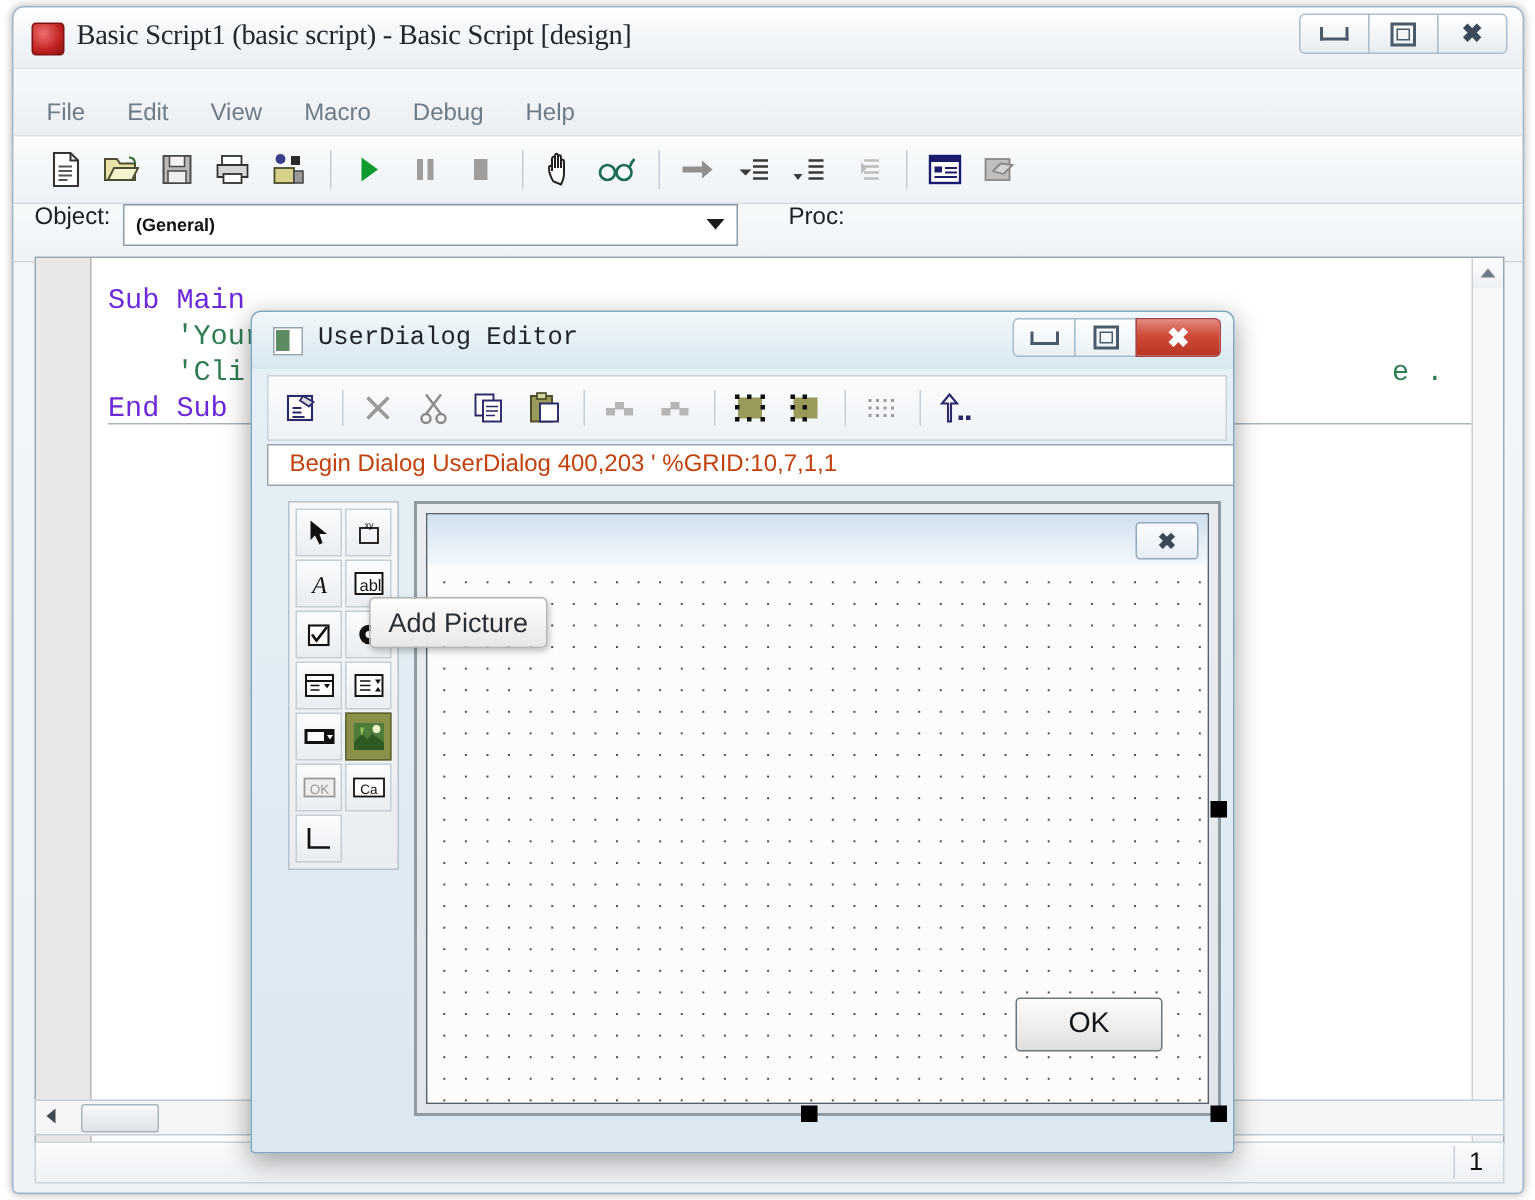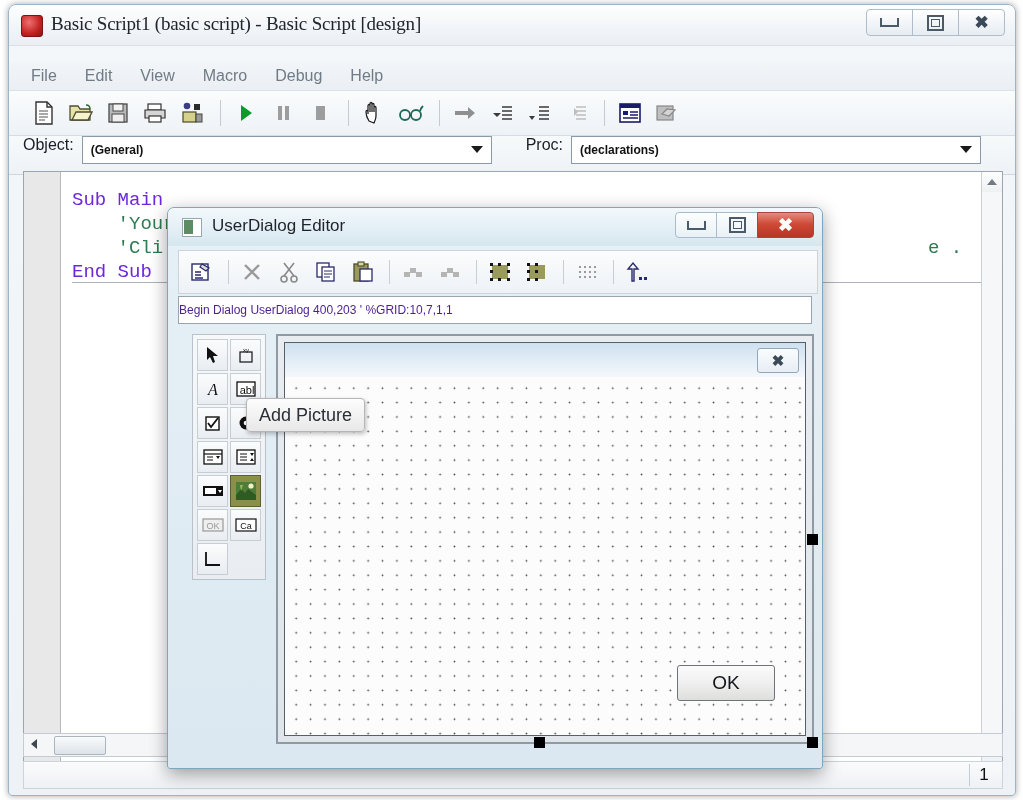--- a/index.html
+++ b/index.html
@@ -72,35 +72,35 @@
 
   
   .ude{position:absolute;left:158px;top:202px;width:654px;height:560px;
     border:1px solid #7fa6bd;border-radius:7px 7px 3px 3px;
     background:linear-gradient(180deg,#e6f0f6 0%,#dbe8f1 100%);
     box-shadow:0 5px 18px rgba(0,0,0,.38);overflow:hidden;}
   .ude-tb{height:38px;position:relative;border-radius:6px 6px 0 0;
     background:linear-gradient(180deg,#f2f8fb 0%,#e2eef5 60%,#d6e7f0 100%);}
   .ude-icon{position:absolute;left:14px;top:10px;width:18px;height:17px;background:#ffffff;border:1px solid #9aa6ae;}
   .ude-icon:after{content:"";position:absolute;left:1px;top:1px;width:9px;height:14px;background:#5d8b63;}
-  .ude-title{position:absolute;left:44px;top:8px;font-size:17px;color:#1e2429;font-family:Liberation Sans, sans-serif;}
+  .ude-title{position:absolute;left:44px;top:8px;font-size:17px;color:#1e2429;font-family:Liberation Mono, monospace;}
   .ude-btns{position:absolute;right:8px;top:4px;display:flex;}
   .udeb{width:40px;height:24px;border:1px solid #a9bccb;background:linear-gradient(180deg,#fdfefe,#e9f1f6);
     display:flex;align-items:center;justify-content:center;margin-left:-1px;}
   .udeb:first-child{border-radius:4px 0 0 4px;}
   .udeb.close{border-radius:0 4px 4px 0;width:55px;border-color:#a44;
     background:linear-gradient(180deg,#e48b7e 0%,#cf4b38 45%,#b73523 100%);}
   .udeb.close .x{color:#fff;font-size:18px;font-weight:bold;line-height:18px;}
 
   .ude-toolbar{position:absolute;left:10px;top:42px;width:632px;height:42px;
     background:linear-gradient(180deg,#fbfcfd,#eef2f6);border:1px solid #cbd4db;display:flex;align-items:center;padding-left:6px;}
   .ude-sep{width:1px;height:24px;background:#c6ced6;margin:0 6px;}
 
   .ude-codebar{position:absolute;left:10px;top:88px;width:632px;height:26px;background:#fff;border:1px solid #9aa4ad;
-    display:flex;align-items:center;padding-left:0;font-size:12px;color:#4c1d95;font-family:"Liberation Sans",sans-serif;}
+    display:flex;align-items:center;padding-left:14px;font-size:16px;color:#c2410c;font-family:"Liberation Sans",sans-serif;}
 
   .palette{position:absolute;left:24px;top:126px;width:66px;
     background:linear-gradient(180deg,#f7f8f9,#e9edf1);border:1px solid #b9c2ca;padding:3px;}
   .pal-row{display:flex;}
   .pal-btn{width:30px;height:30px;margin:1px;display:flex;align-items:center;justify-content:center;
     background:linear-gradient(180deg,#fbfcfd,#e9edf1);border:1px solid #c6ced5;}
   .pal-btn.sel{background:#8a8f4a;border:1px solid #5d6030;}
   .pal-btn.empty{border:1px solid transparent;background:transparent;}
 
   .canvas-frame{position:absolute;left:108px;top:126px;width:534px;height:406px;
@@ -266,24 +266,20 @@
     </div>
   </div>
 
   <div class="sel-row">
     <span class="sel-lbl">Object:</span>
     <div class="combo" id="obj-combo">
       <span>(General)</span>
       <span class="arr"></span>
     </div>
     <span class="sel-lbl">Proc:</span>
-    <div class="combo" id="proc-combo">
-      <span>(declarations)</span>
-      <span class="arr"></span>
-    </div>
   </div>
 
   <div class="code-area">
     <div class="gutter"></div>
     <div class="code-txt"><span class="c-kw">Sub Main</span></div>
     <div class="code-txt" style="top:40px"><span class="c-cm">    'Your</span></div>
     <div class="code-txt" style="top:64px"><span class="c-cm">    'Cli</span></div>
     <div class="code-txt" style="top:88px"><span class="c-kw">End Sub</span></div>
     <div class="c-rest" style="left:904px;top:64px">e .</div>
     <div class="hr-line"></div>

